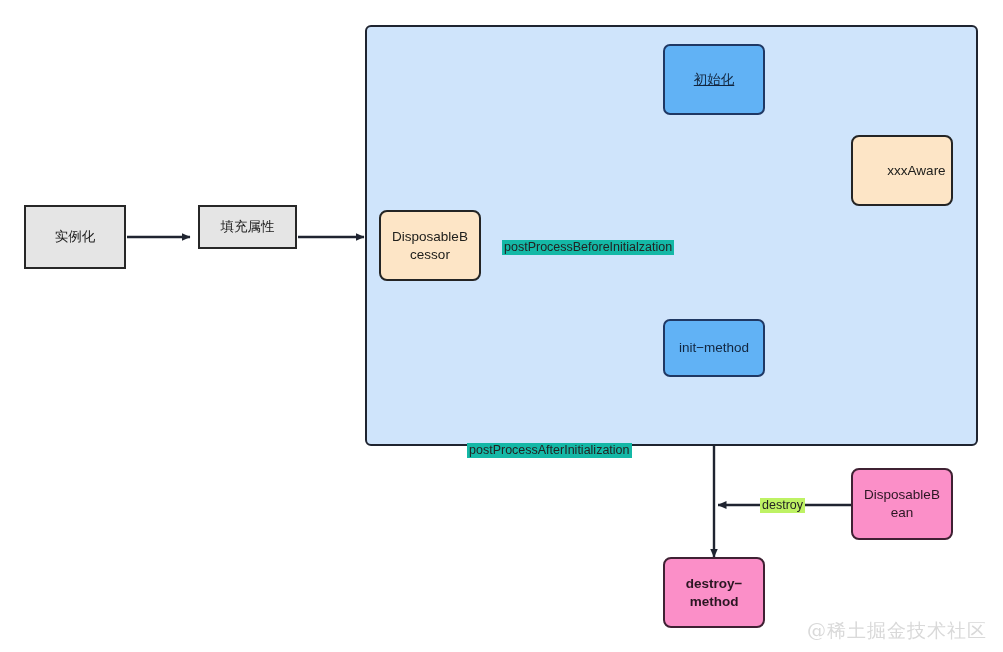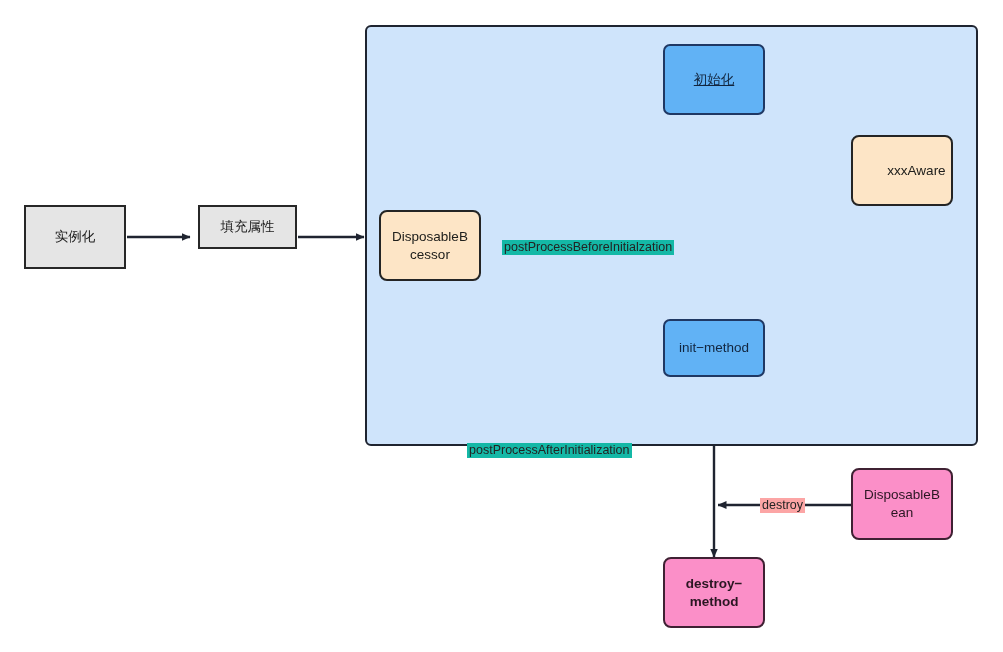--- a/index.html
+++ b/index.html
@@ -65,21 +65,21 @@
   .container-box {
     position: absolute;
     box-sizing: border-box;
     background: #cfe4fb;
     border: 2.5px solid #1f2430;
     border-radius: 6px;
     z-index: 1;
   }
   .edge-label {
     position: absolute;
-    background: #fca5a5;
+    background: #bef264;
     color: #232323;
     font-size: 12.5px;
     line-height: 1;
     padding: 1px 2px;
     white-space: nowrap;
     z-index: 4;
   }
   .edge-label.on-blue {
     background: #14b8a6;
   }
@@ -160,14 +160,15 @@
 
   <div class="node node-pink" style="left:663px; top:557px; width:102px; height:71px;font-weight:bold;">destroy−
 method</div>
 
   <div class="edge-label on-blue" style="left:502px; top:240px;">postProcessBeforeInitialzation</div>
 
   <div class="edge-label on-blue" style="left:467px; top:411px;margin-top:32px;">postProcessAfterInitialization</div>
 
   <div class="edge-label" style="left:760px; top:498px;">destroy</div>
 
+  <div class="watermark">@稀土掘金技术社区</div>
 
 </div>
 
 </body></html>

